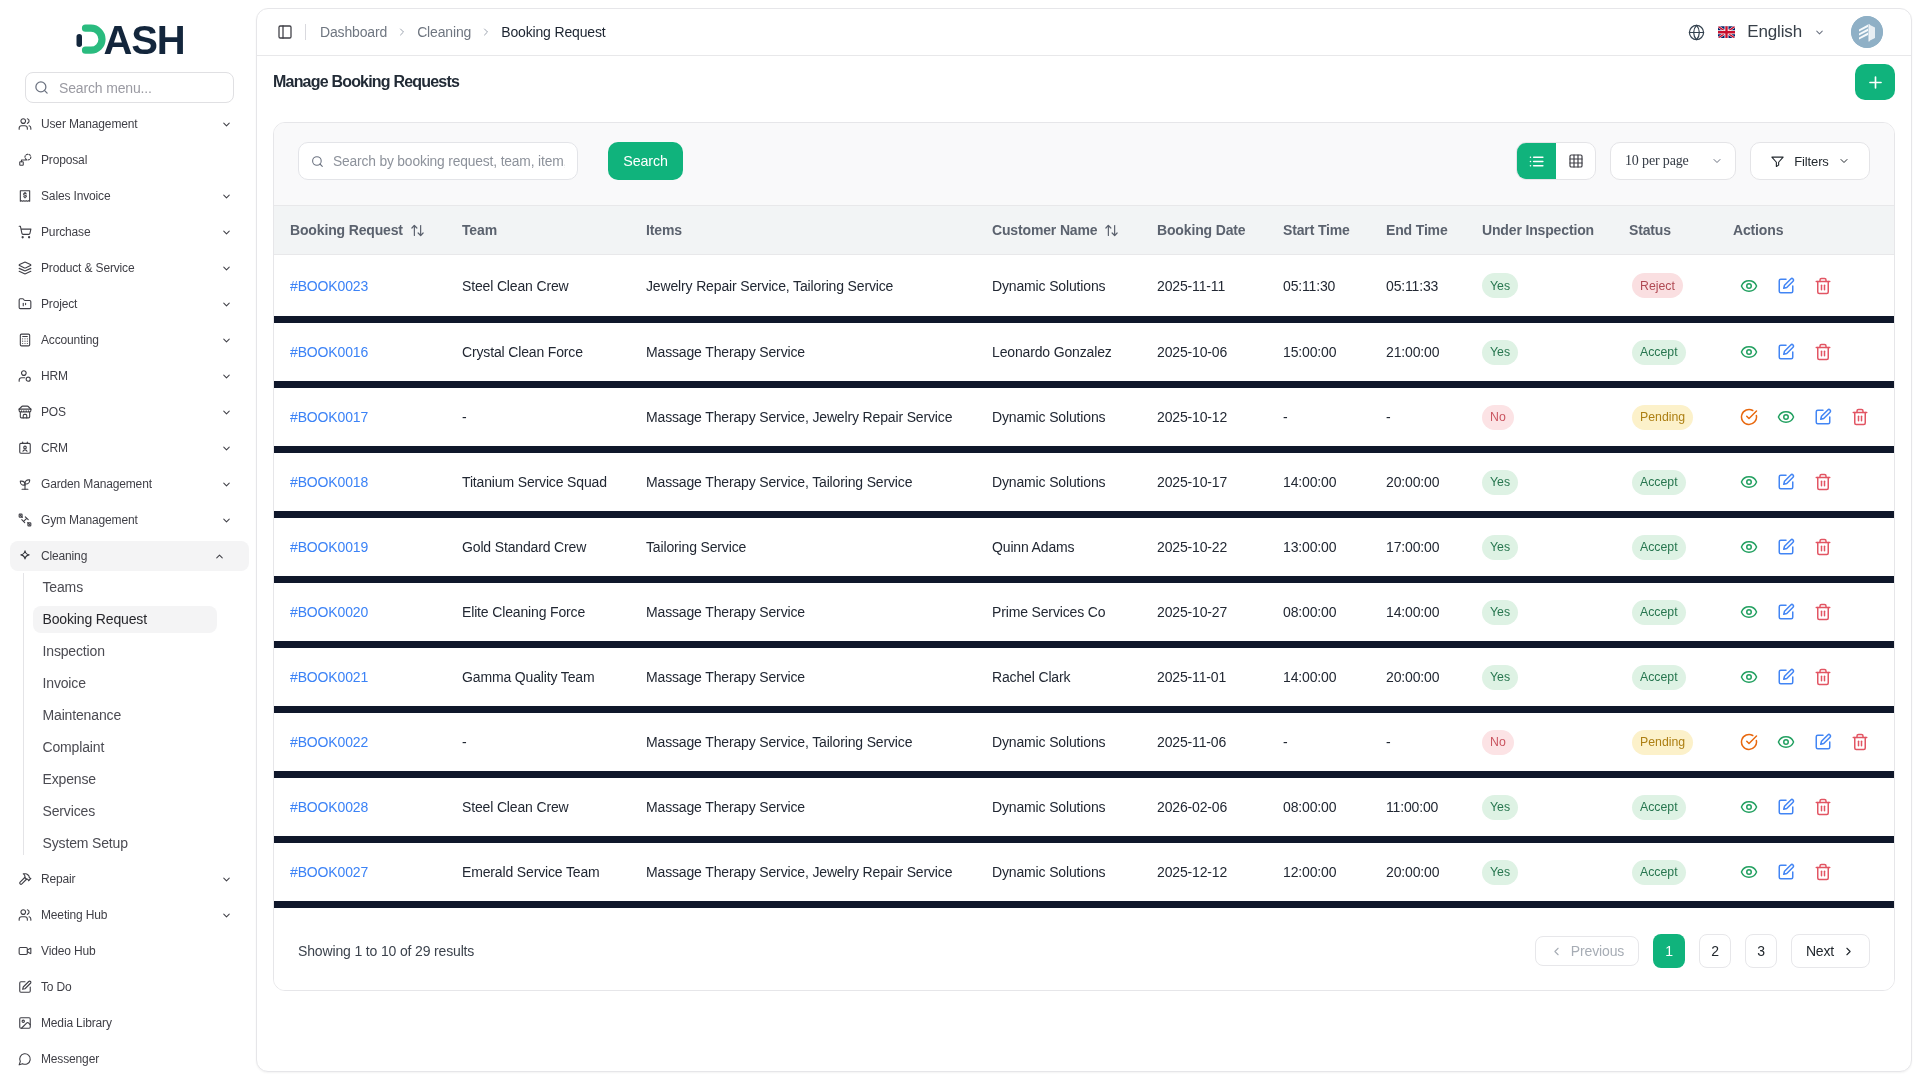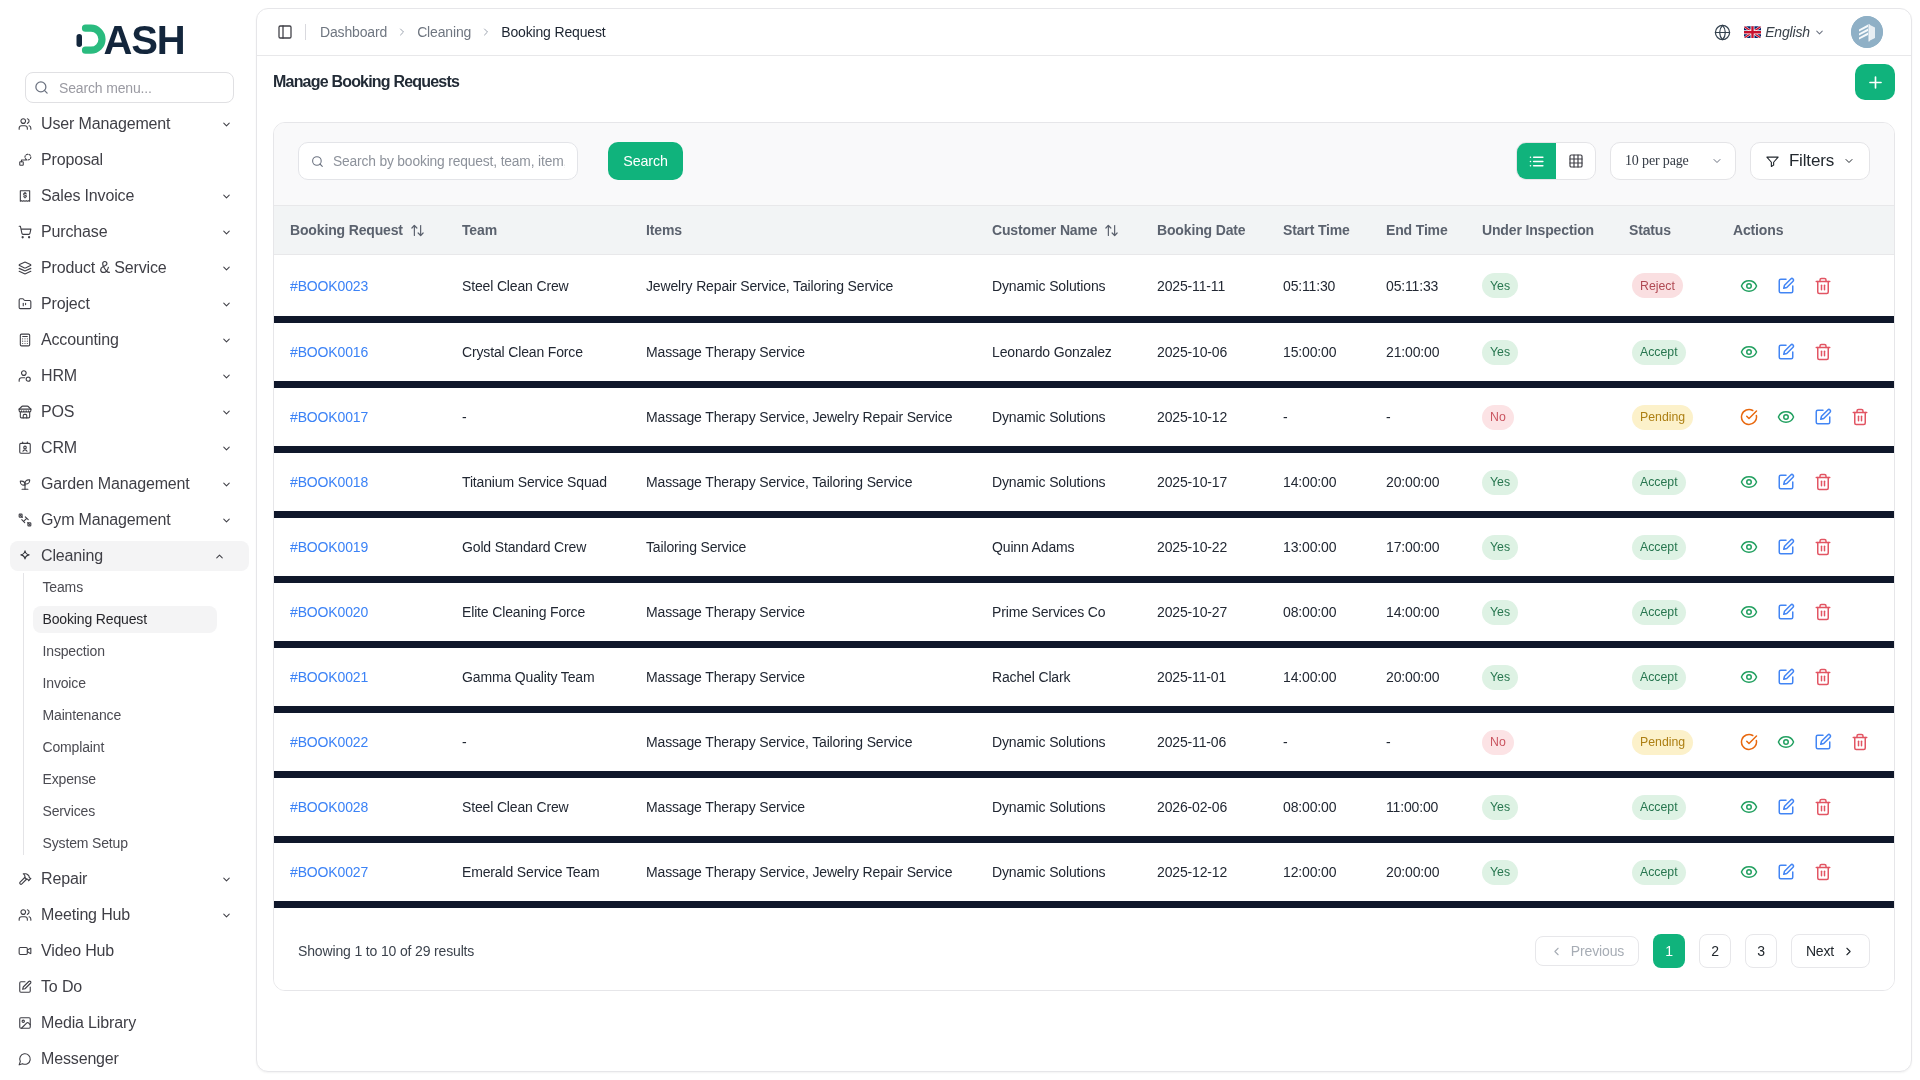--- a/index.html
+++ b/index.html
@@ -3,38 +3,38 @@
 <style>
 * { margin:0; padding:0; box-sizing:border-box; }
 html,body { width:1920px; height:1080px; overflow:hidden; background:#fff;
   font-family:"Liberation Sans", sans-serif; letter-spacing:-0.15px; }
 .sidebar { position:fixed; left:0; top:0; width:256px; height:1080px; background:#fff; z-index:2; }
 .logo { height:72px; display:flex; align-items:flex-start; justify-content:center; padding-top:21px; }
 .sb-search { margin:0 22px 0 25px; height:31px; border:1px solid #e0e0e3; border-radius:8px;
   display:flex; align-items:center; padding:0 8px; gap:10px; color:#9a9aa2; font-size:14px; background:#fff; }
 .nav { margin-top:3px; }
 .nav-item { height:36px; display:flex; align-items:center; padding:0 20px 0 18px; }
-.nav-item .lbl { margin-left:9px; font-size:16px; color:#3f3f46; flex:1; }
+.nav-item .lbl { margin-left:9px; font-size:12px; color:#3f3f46; flex:1; }
 .nav-item .chev { margin-right:4px; display:flex; }
 .nav-item.active { background:#f4f4f5; border-radius:8px; margin:0 7px 0 10px; padding-left:8px; height:30px; }
 .nav-row { height:36px; display:flex; align-items:center; }
 .sub-wrap { position:relative; margin-top:-3px; margin-bottom:2px; }
 .sub-line { position:absolute; left:23px; top:2px; bottom:4px; width:1px; background:#e4e4e7; }
 .sub-item { height:32px; display:flex; align-items:center; margin:0 39px 0 33px;
   padding-left:9.5px; font-size:14px; color:#4b4b52; position:relative; }
 .sub-item.active { color:#26262b; }
 .sub-item.active::before { content:""; position:absolute; left:0; right:0; top:2.5px; bottom:2.5px; background:#f4f4f5; border-radius:8px; z-index:-1; }
 .inset { position:fixed; left:256px; top:8px; width:1656px; height:1064px; background:#fff;
   border:1px solid #e6e6e9; border-radius:12px; box-shadow:0 1px 2px rgba(0,0,0,.05); z-index:3; }
 .topbar { height:47px; border-bottom:1px solid #e8e8ea; display:flex; align-items:center; padding:0 28px 0 20px; }
 .tb-sep { width:1px; height:16px; background:#d9d9de; margin:0 14px 0 12px; }
 .crumb { font-size:14px; color:#6f7680; display:flex; align-items:center; gap:9px; }
 .crumb .cur { color:#1c2430; }
 .tb-right { margin-left:auto; display:flex; align-items:center; }
-.lang { display:flex; align-items:center; gap:4px; color:#384049; font-size:14px;font-style:italic; }
+.lang { display:flex; align-items:center; gap:12px; color:#384049; font-size:17px; }
 .avatar { width:32px; height:32px; border-radius:50%; background:#8fb0c6; margin-left:26px;
   display:flex; align-items:center; justify-content:center; overflow:hidden;}
 .content { padding:8px 16px 0; }
 .page-head { height:36px; display:flex; align-items:center; }
 .page-head h1 { font-size:16px; font-weight:bold; color:#222b36; letter-spacing:-0.8px; }
 .add-btn { margin-left:auto; width:40px; height:36px; background:#10b37c; border-radius:10px;
   display:flex; align-items:center; justify-content:center; }
 .card { margin-top:22px; border:1px solid #e6e6e9; border-radius:12px; overflow:hidden; height:869px; }
 .toolbar { height:82px; background:#f9f9fa; display:flex; align-items:flex-start; padding:19px 24px 0; }
 .tb-search { width:280px; height:38px; background:#fff; border:1px solid #e3e4e8; border-radius:10px;
@@ -42,21 +42,21 @@
 .tb-search span { white-space:nowrap; overflow:hidden; width:270px;}
 .search-btn { margin-left:30px; width:75px; height:38px; background:#10b37c; color:#fff; font-size:14.3px;
   border-radius:10px; display:flex; align-items:center; justify-content:center; }
 .view-toggle { margin-left:auto; width:80px; height:38px; border:1px solid #e4e4e7; border-radius:10px;
   display:flex; overflow:hidden; background:#fff;}
 .view-toggle .vt { width:40px; display:flex; align-items:center; justify-content:center; }
 .view-toggle .vt.on { background:#10b37c; }
 .perpage { margin-left:14px; width:126px; height:38px; border:1px solid #e4e4e7; border-radius:10px;
   background:#fff; display:flex; align-items:center; padding:0 12px 0 14px; font-size:14px; color:#333a44;font-family:Liberation Serif, serif; }
 .filters { margin-left:14px; width:120px; height:38px; border:1px solid #e4e4e7; border-radius:10px;
-  background:#fff; display:flex; align-items:center; justify-content:center; gap:9px; font-size:17px; color:#23292f; }
+  background:#fff; display:flex; align-items:center; justify-content:center; gap:9px; font-size:13px; color:#23292f; }
 table { border-collapse:collapse; table-layout:fixed; width:1620px; }
 thead tr { background:#f2f4f5; height:49px; }
 thead th { text-align:left; font-size:14px; font-weight:bold; color:#5b626e; padding:0 0 0 16px;
   border-top:1px solid #e8e8ea; border-bottom:1px solid #e8e8ea; }
 th .thw { display:flex; align-items:center; gap:7px; }
 tbody tr { height:65px; border-bottom:7px solid #0f172a; }
 tbody td { font-size:14px; color:#222833; padding:0 4px 0 16px; vertical-align:middle; white-space:nowrap; }
 td.link { color:#3b82f6; }
 .badge { display:inline-block; padding:5.5px 8px; border-radius:13px; font-size:12.3px; letter-spacing:0; }
 .b-green { background:#def2e4; color:#27764f; }

